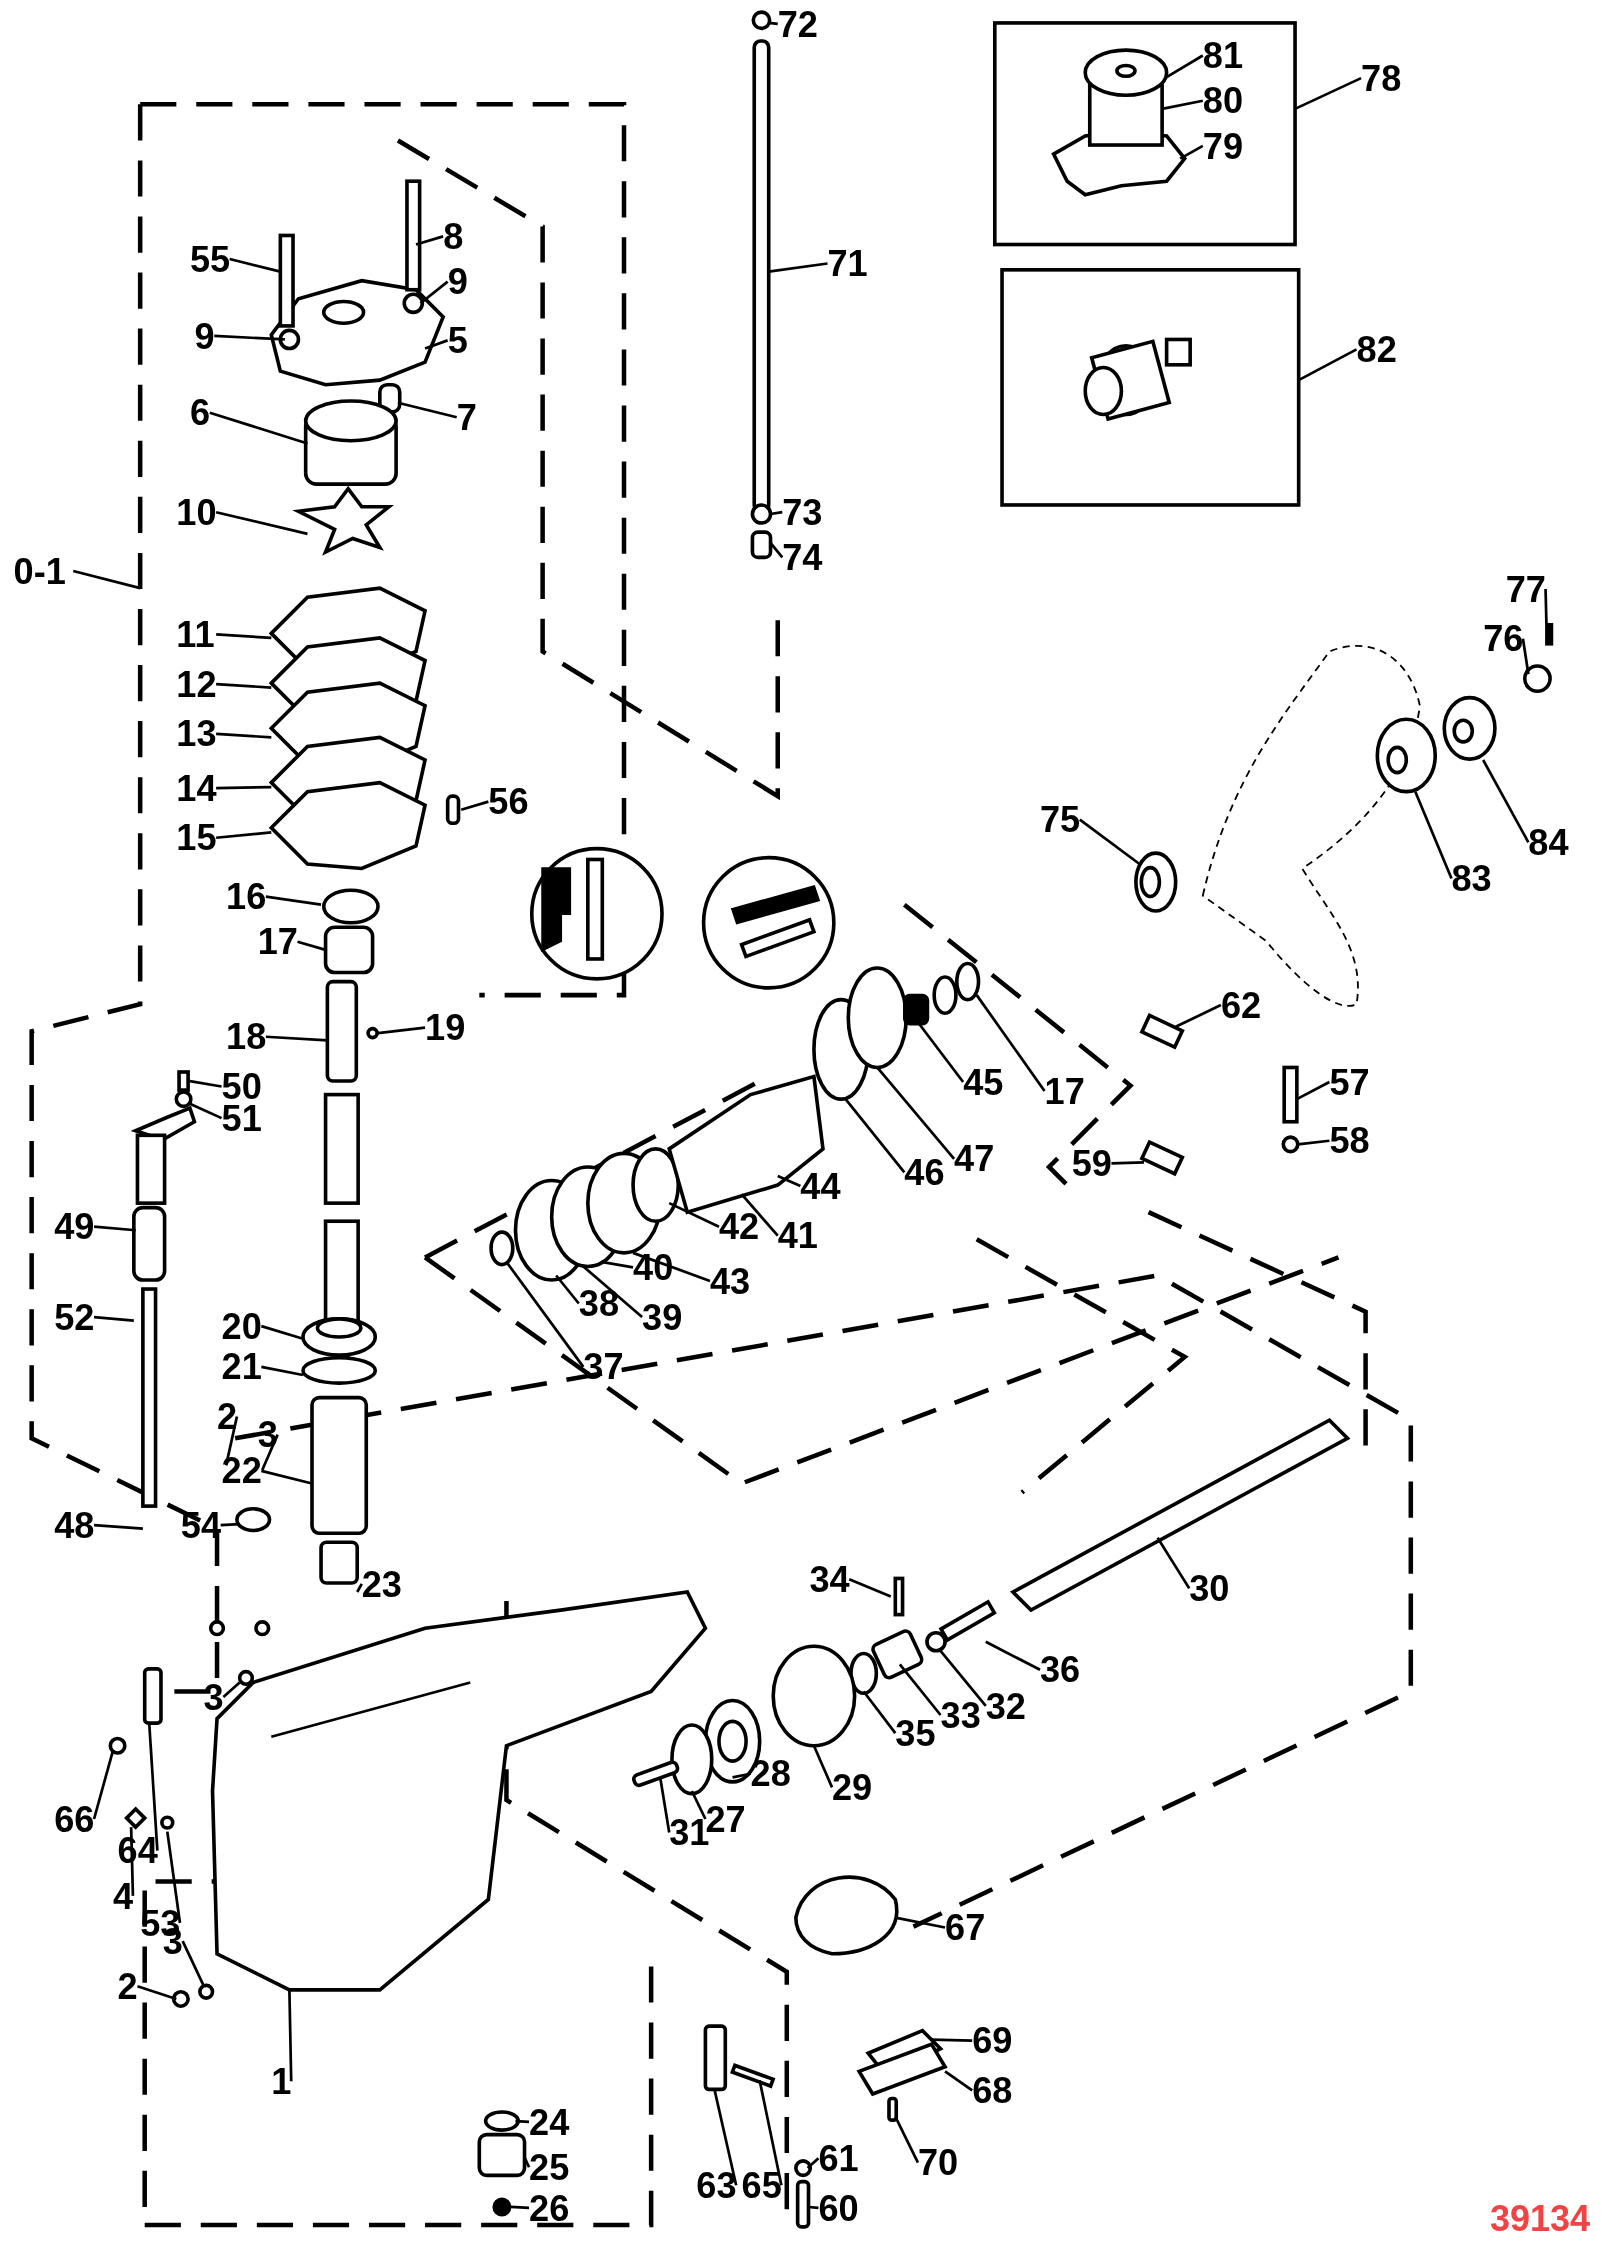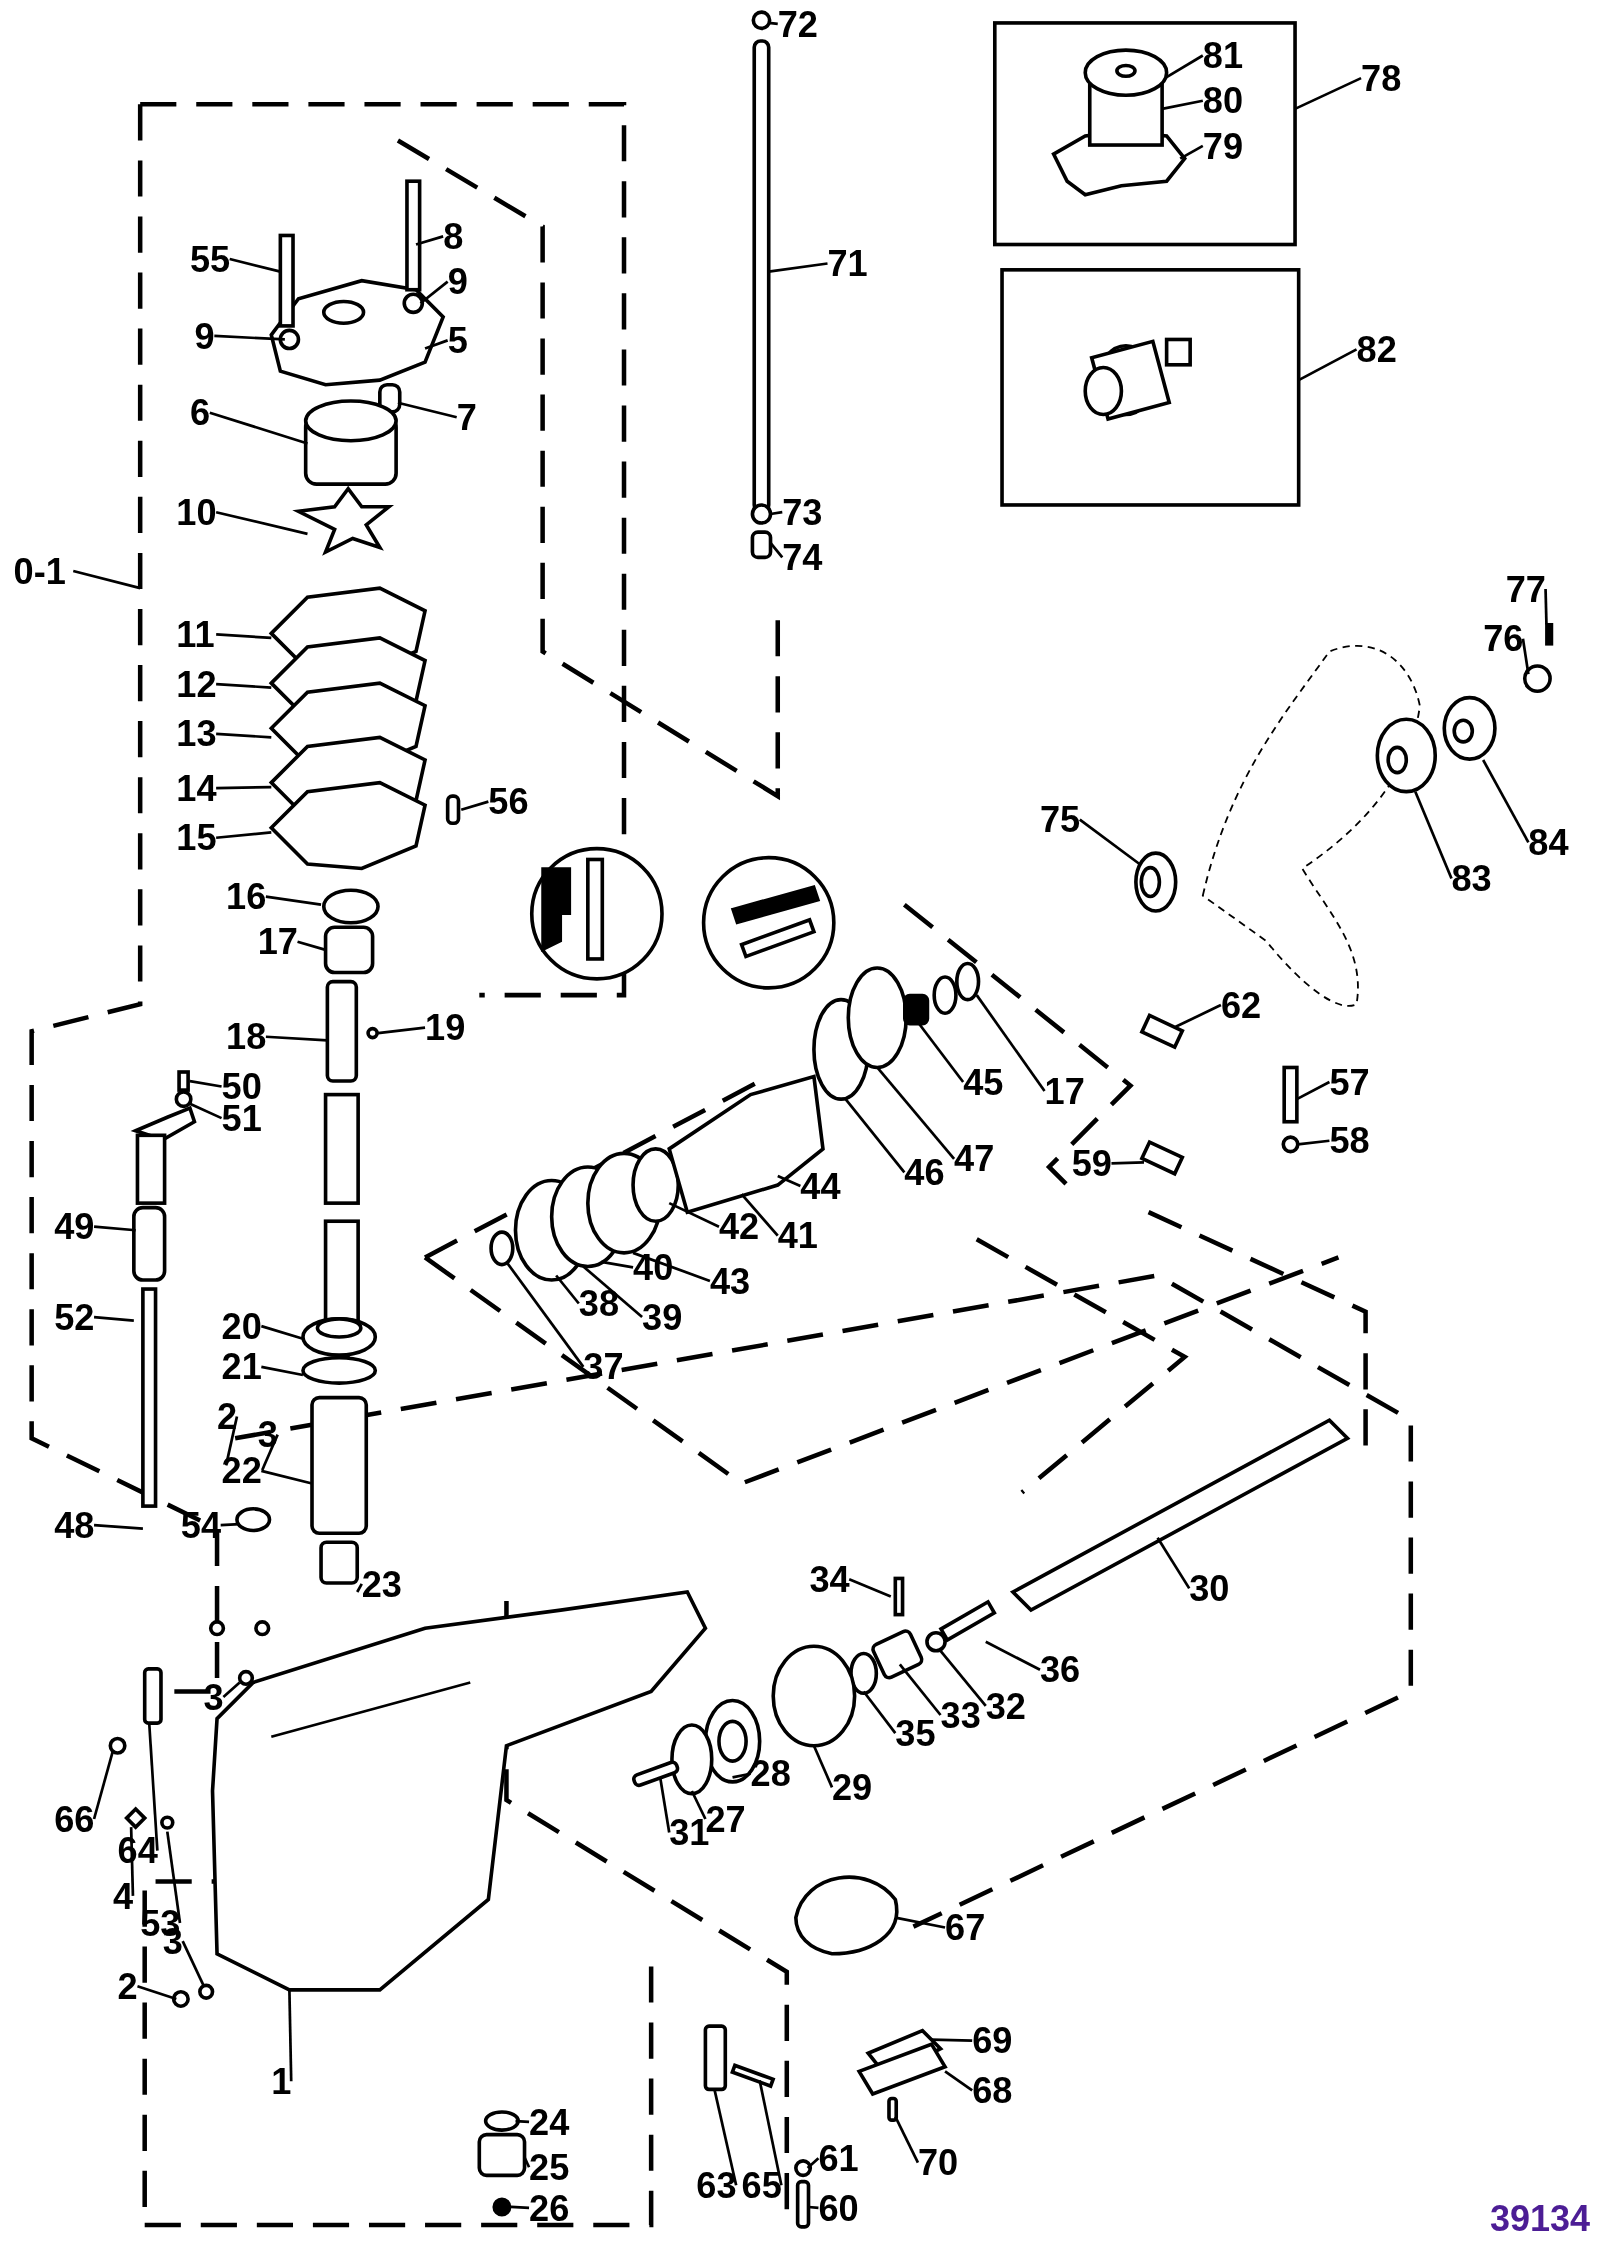--- a/index.html
+++ b/index.html
@@ -2,21 +2,21 @@
 <html style="font-size:14.5px"><head>
 <meta charset="utf-8">
 <style>
   html, body { margin: 0; padding: 0; background: #ffffff; }
   body { width: 1617px; height: 2267px; position: relative; overflow: hidden;
          font-family: "Liberation Sans", sans-serif; }
   #diagram { position: absolute; left: 0; top: 0; width: 1617px; height: 2267px; }
   .lbl { font-family: "Liberation Sans", sans-serif; font-weight: bold; font-size: 40px;
          fill: #000; }
   .fig-id { position: absolute; right: 27px; bottom: 27px; font-size: 36px; font-weight: bold;
-            font-family: "Liberation Sans", sans-serif; color: #4c1d95; }
+            font-family: "Liberation Sans", sans-serif; color: #ef4444; }
   .dash { stroke: #000; stroke-width: 5; stroke-dasharray: 40 22; fill: none; }
   .ln { stroke: #000; stroke-width: 3; fill: none; }
   .part { stroke: #000; stroke-width: 4; fill: #fff; }
   .dark { fill: #000; stroke: #000; stroke-width: 3; }
 </style>
 </head>
 <body>
 
 <svg id="diagram" viewBox="0 0 1788 2506" xmlns="http://www.w3.org/2000/svg">
 

